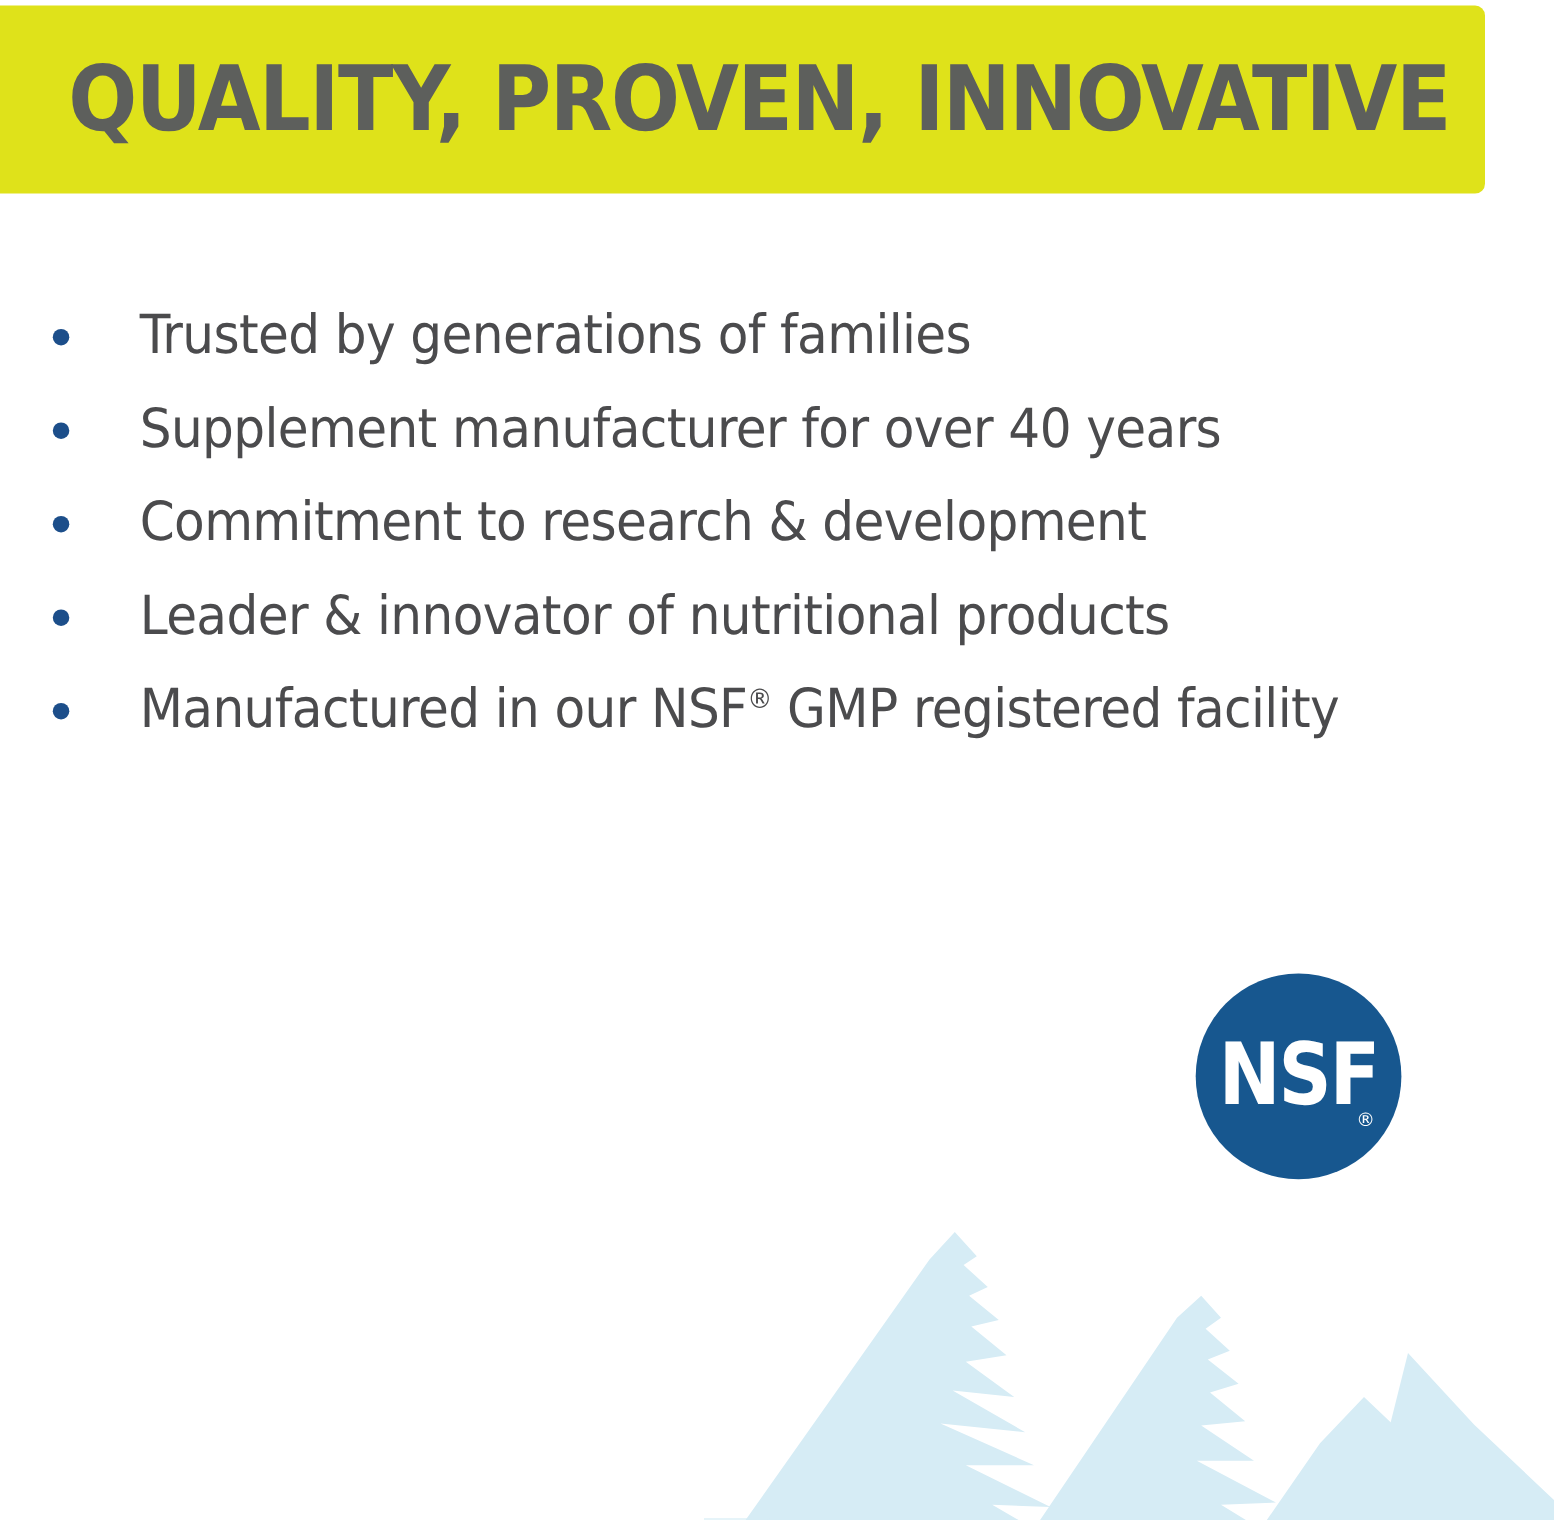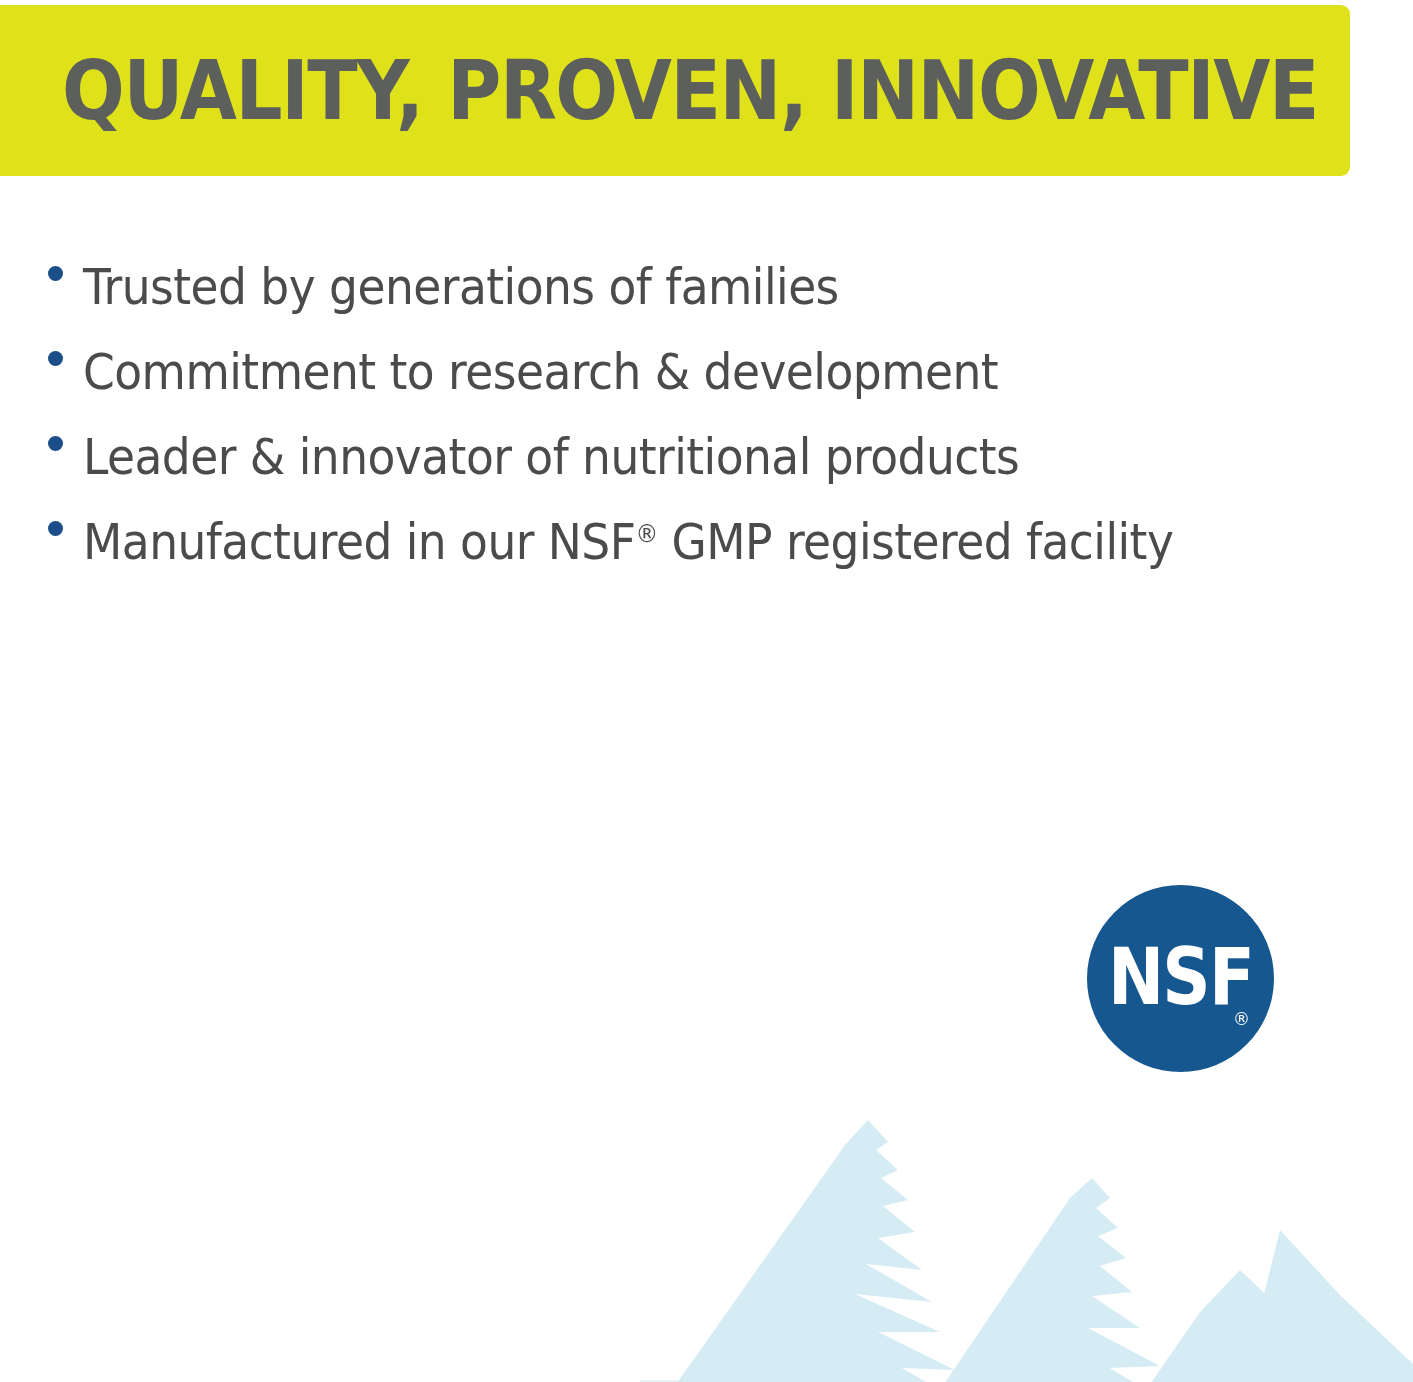--- a/index.html
+++ b/index.html
@@ -55,20 +55,22 @@
     position: absolute;
     left: 48px;
     top: 262px;
     width: 1300px;
   }
 
   .bullet-row {
     position: relative;
     height: 85px;
     display: flex;
+    align-items: center;
+    gap: 44px;
   }
 
   .bullet-dot {
     flex: 0 0 auto;
     width: 15px;
     height: 15px;
     border-radius: 50%;
     background: #1c4e8a;
     margin-right: 20px;
     margin-top: 4px;
@@ -152,20 +154,24 @@
     <div class="banner-title">QUALITY, PROVEN, INNOVATIVE</div>
   </div>
 
   <div class="bullet-list">
 
     <div class="bullet-row">
       <span class="bullet-dot"></span>
       <span class="bullet-text">Trusted by generations of families</span>
     </div>
 
+    <div class="bullet-row">
+      <span class="bullet-dot"></span>
+      <span class="bullet-text">Supplement manufacturer for over 40 years</span>
+    </div>
 
     <div class="bullet-row">
       <span class="bullet-dot"></span>
       <span class="bullet-text">Commitment to research &amp; development</span>
     </div>
 
     <div class="bullet-row">
       <span class="bullet-dot"></span>
       <span class="bullet-text">Leader &amp; innovator of nutritional products</span>
     </div>

